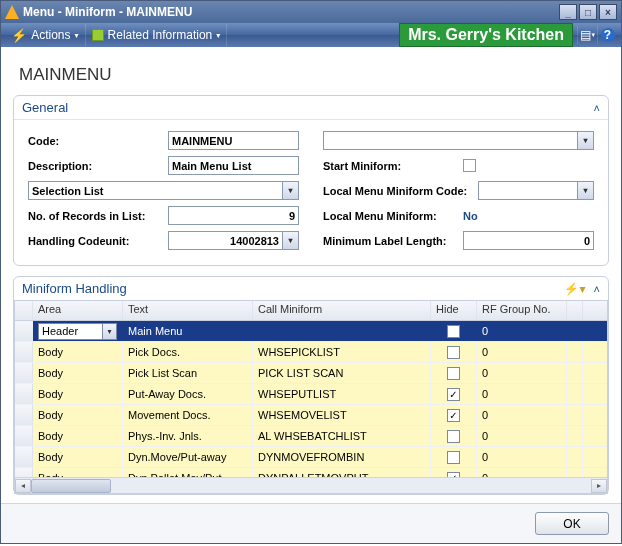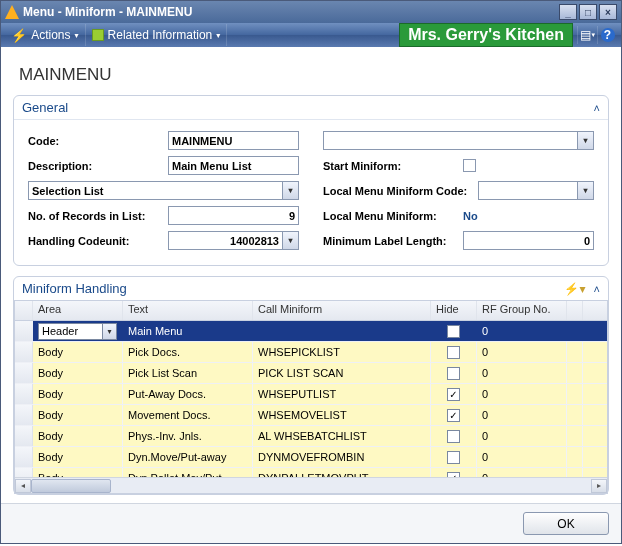--- a/index.html
+++ b/index.html
@@ -168,21 +168,21 @@
     position: absolute; left: 0; top: 0; width: 80px; height: 14px;
     background: linear-gradient(#e0e6f0,#c0cadc);
     border: 1px solid #a8b4cc; border-radius: 2px;
   }
   .footer {
     border-top: 1px solid #d0d6e0; padding: 8px 12px;
     display: flex; justify-content: flex-end;
     background: #f4f6f9;
   }
   .ok-btn {
-    width: 86px; height: 23px;
+    width: 74px; height: 23px;
     background: linear-gradient(#fefefe,#e0e4ea);
     border: 1px solid #8a98b0; border-radius: 3px;
     font: inherit; font-size: 12px;
   }
 </style>
 </head>
 <body>
 
 <div class="window">
 

